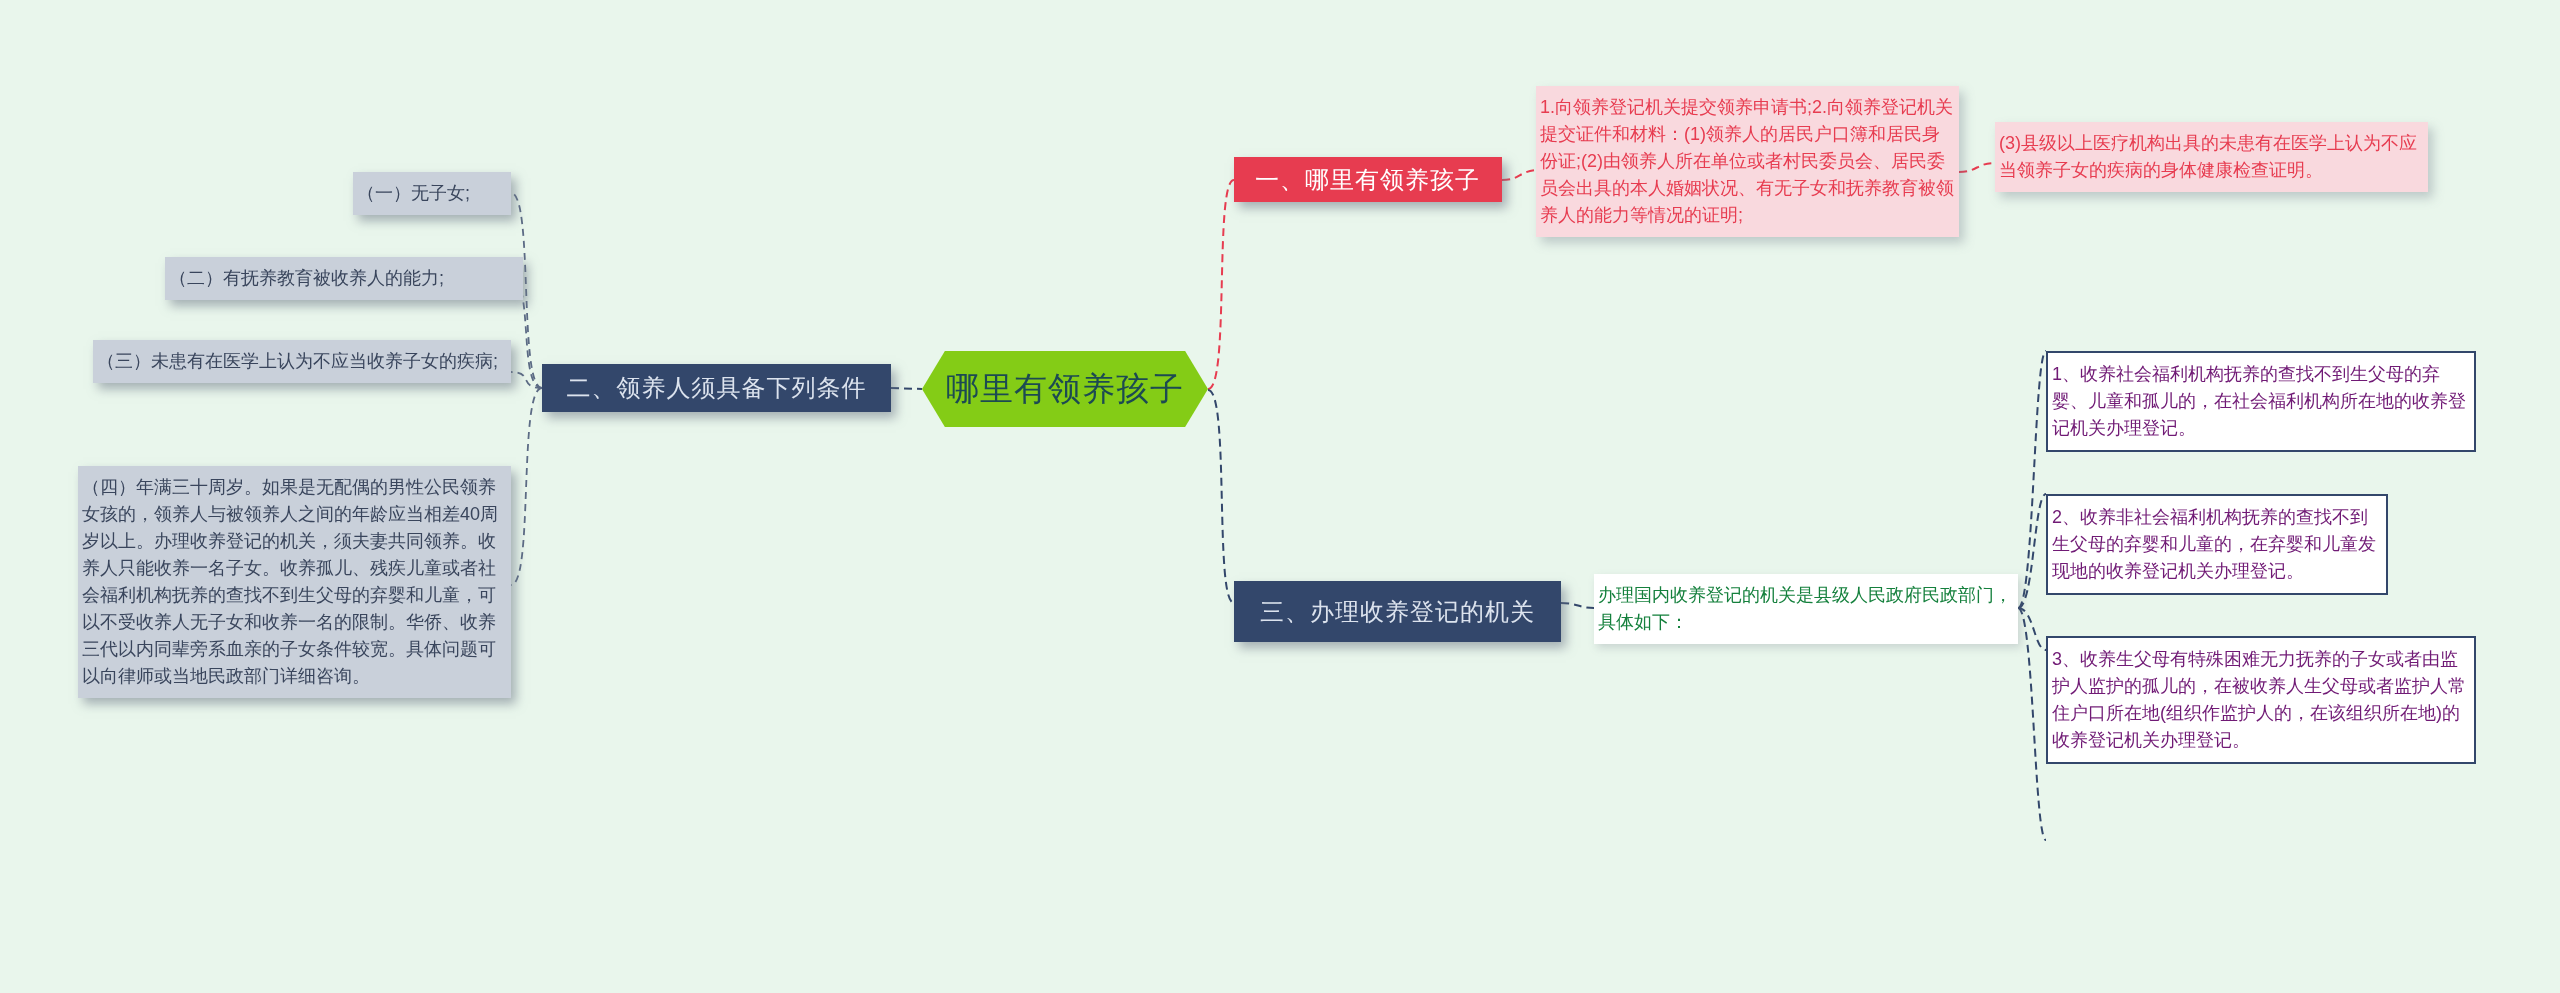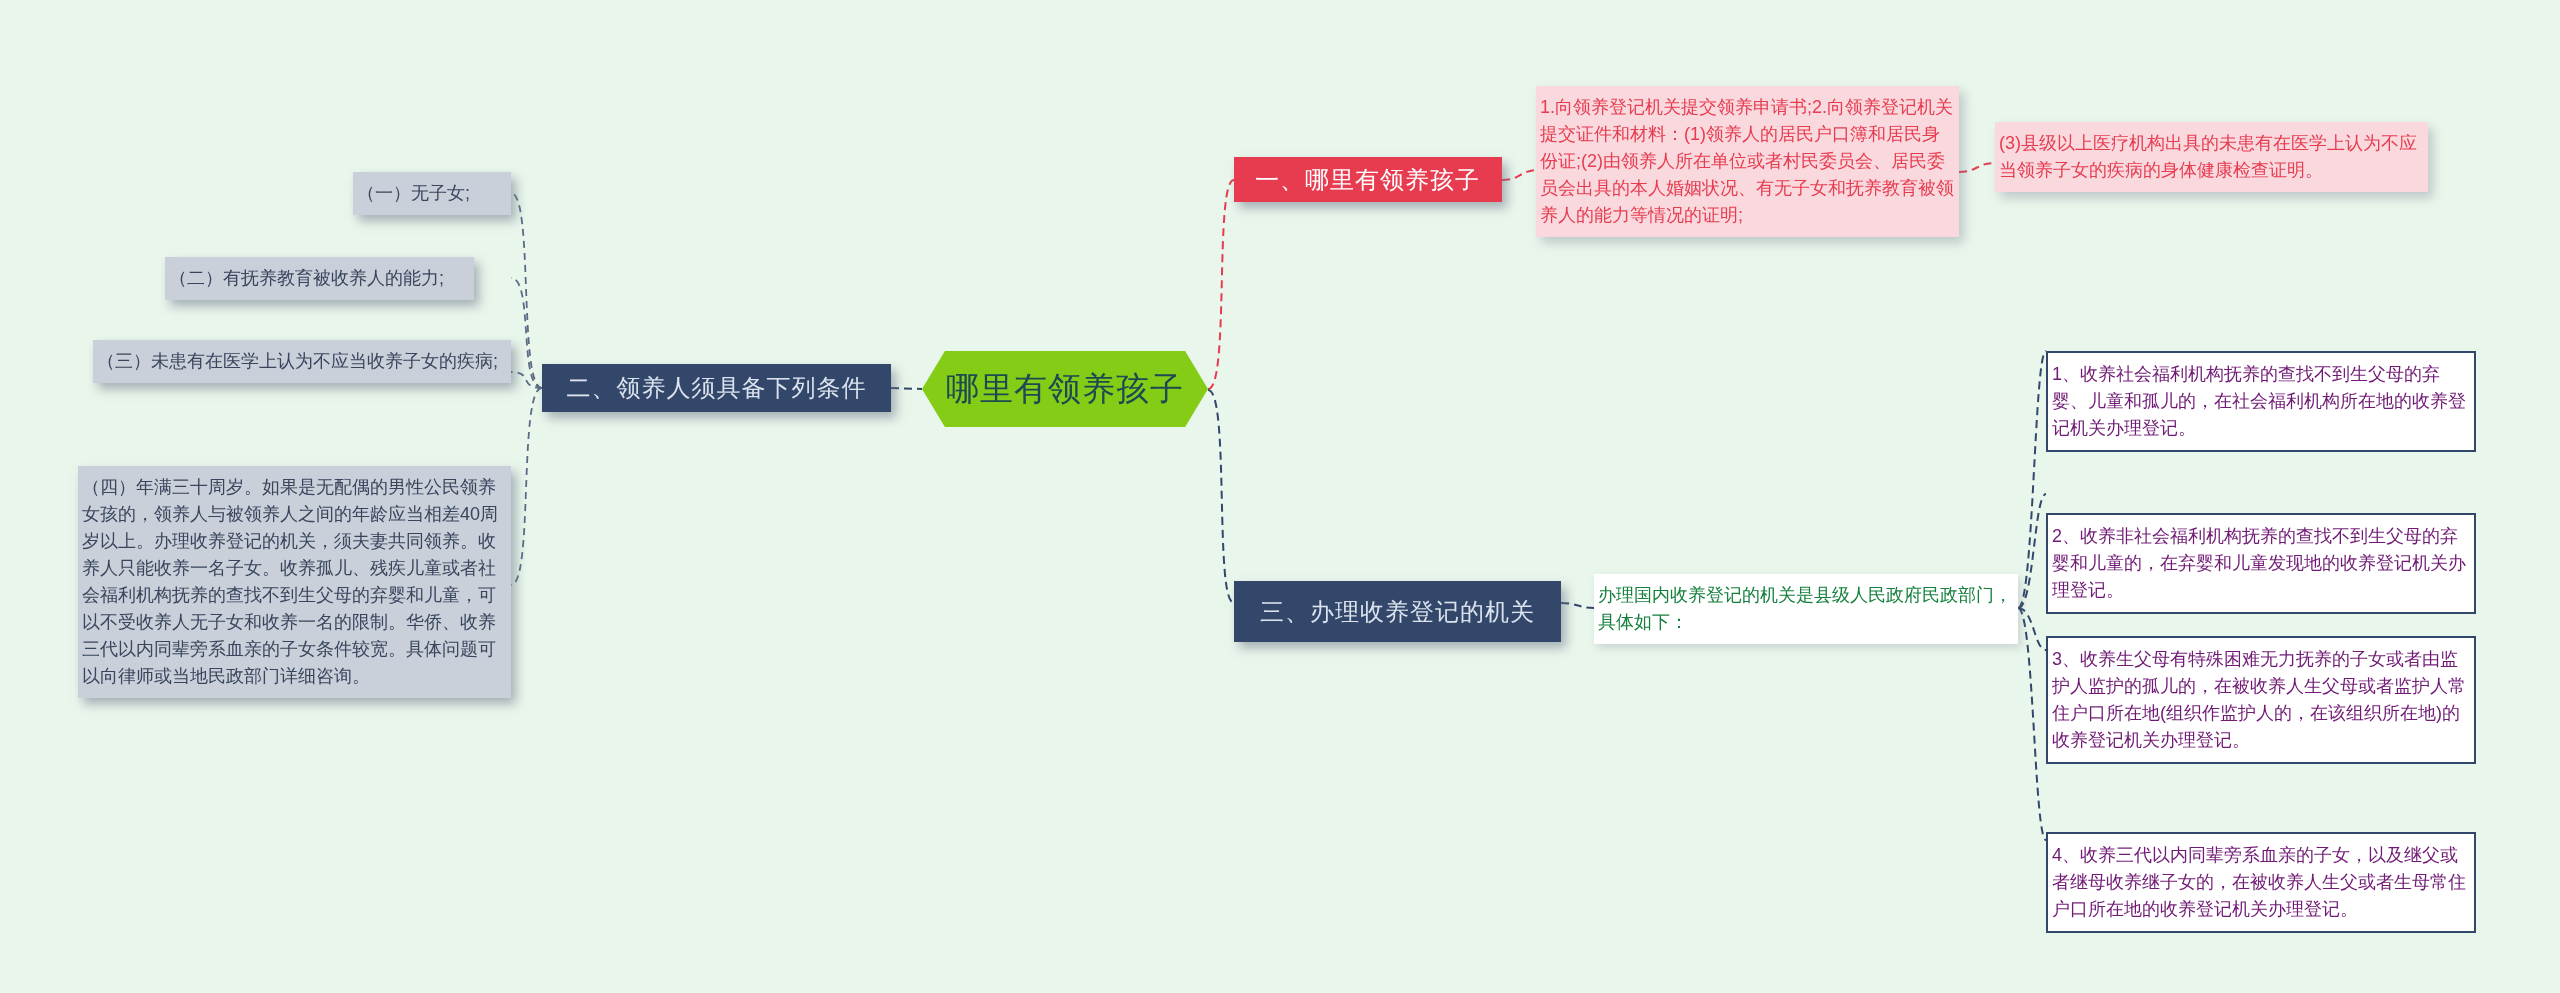--- a/index.html
+++ b/index.html
@@ -38,30 +38,30 @@
   .item{
     position:absolute;font-size:18px;line-height:1.5;
     padding:8px 4px;box-sizing:border-box;text-align:left;
   }
   .item.gray{background:#c9d0da;color:#39455c;box-shadow:5px 6px 10px rgba(110,120,135,.55);}
   .item.pink{background:#f9d9de;color:#e73c50;box-shadow:5px 6px 10px rgba(110,120,135,.35);}
   .item.white-plain{background:#ffffff;color:#15803d;box-shadow:3px 4px 8px rgba(110,120,135,.25);}
   .item.white-bordered{background:#ffffff;color:#701a75;border:2px solid #33476b;margin-top:48px;}
 
   #cond-item-1{left:353px;top:172px;width:158px;}
-  #cond-item-2{left:165px;top:257px;width:309px;}
+  #cond-item-2{left:165px;top:257px;width:358px;}
   #cond-item-3{left:93px;top:340px;width:418px;}
   #cond-item-4{left:78px;top:466px;width:433px;}
 
   #where-item-1{left:1536px;top:86px;width:423px;}
   #where-item-2{left:1995px;top:122px;width:433px;}
 
   #reg-intro{left:1594px;top:574px;width:424px;}
   #reg-item-1{left:2046px;top:303px;width:430px;}
-  #reg-item-2{left:2046px;top:465px;width:430px;}
+  #reg-item-2{left:2046px;top:446px;width:342px;}
   #reg-item-3{left:2046px;top:588px;width:430px;}
   #reg-item-4{left:2046px;top:784px;width:430px;}
 </style>
 </head>
 <body>
 
 <div class="canvas">
 
   <svg class="connectors" viewBox="0 0 2560 993">
 
@@ -94,15 +94,14 @@
   <div id="cond-item-1" class="item gray">（一）无子女;</div>
   <div id="cond-item-2" class="item gray">（二）有抚养教育被收养人的能力;</div>
   <div id="cond-item-3" class="item gray">（三）未患有在医学上认为不应当收养子女的疾病;</div>
   <div id="cond-item-4" class="item gray">（四）年满三十周岁。如果是无配偶的男性公民领养女孩的，领养人与被领养人之间的年龄应当相差40周岁以上。办理收养登记的机关，须夫妻共同领养。收养人只能收养一名子女。收养孤儿、残疾儿童或者社会福利机构抚养的查找不到生父母的弃婴和儿童，可以不受收养人无子女和收养一名的限制。华侨、收养三代以内同辈旁系血亲的子女条件较宽。具体问题可以向律师或当地民政部门详细咨询。</div>
 
   <div id="node-registration" class="branch-node navy">三、办理收养登记的机关</div>
   <div id="reg-intro" class="item white-plain">办理国内收养登记的机关是县级人民政府民政部门，具体如下：</div>
   <div id="reg-item-1" class="item white-bordered">1、收养社会福利机构抚养的查找不到生父母的弃婴、儿童和孤儿的，在社会福利机构所在地的收养登记机关办理登记。</div>
   <div id="reg-item-2" class="item white-bordered">2、收养非社会福利机构抚养的查找不到生父母的弃婴和儿童的，在弃婴和儿童发现地的收养登记机关办理登记。</div>
   <div id="reg-item-3" class="item white-bordered">3、收养生父母有特殊困难无力抚养的子女或者由监护人监护的孤儿的，在被收养人生父母或者监护人常住户口所在地(组织作监护人的，在该组织所在地)的收养登记机关办理登记。</div>
-  <div id="reg-item-4" class="item white-bordered">4、收养三代以内同辈旁系血亲的子女，以及继父或者继母收养继子女的，在被收养人生父或者生母常住户口所在地的收养登记机关办理登记。</div>
 
 </div>
 
 </body></html>

